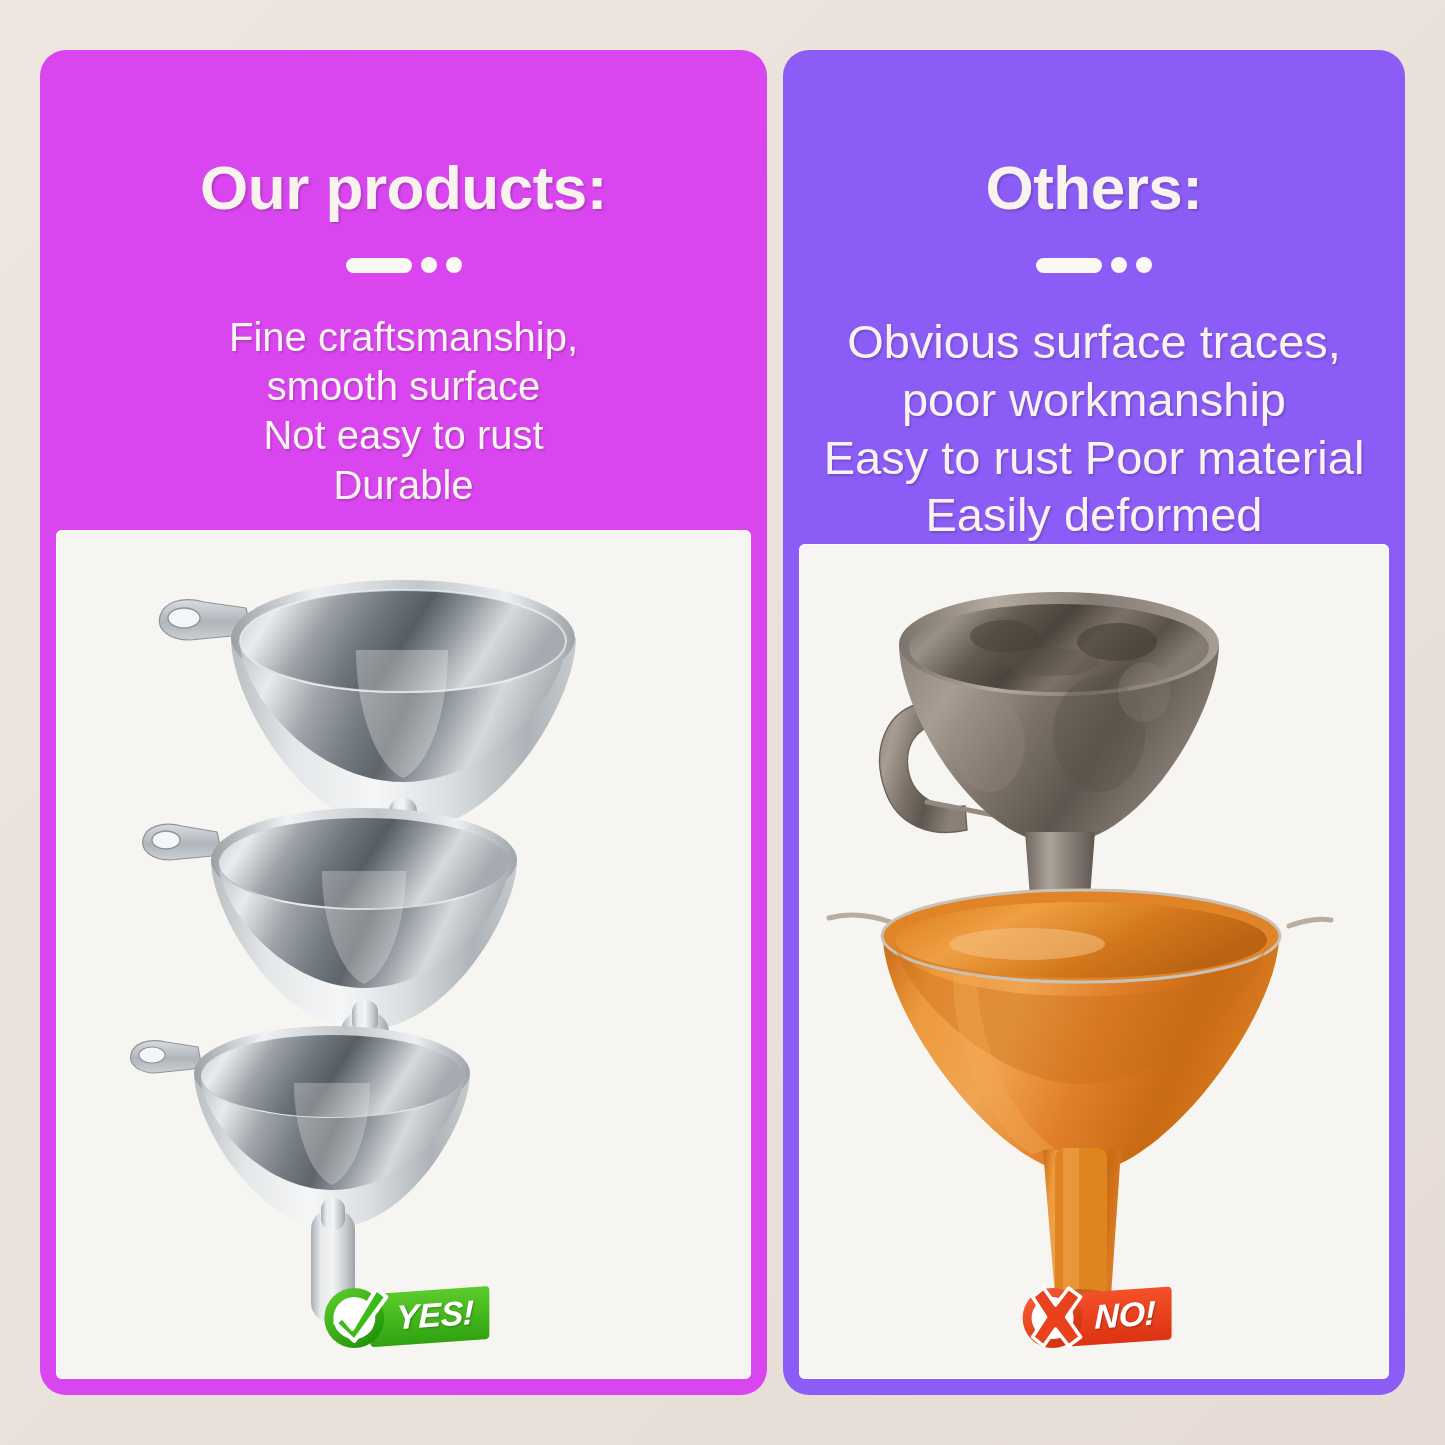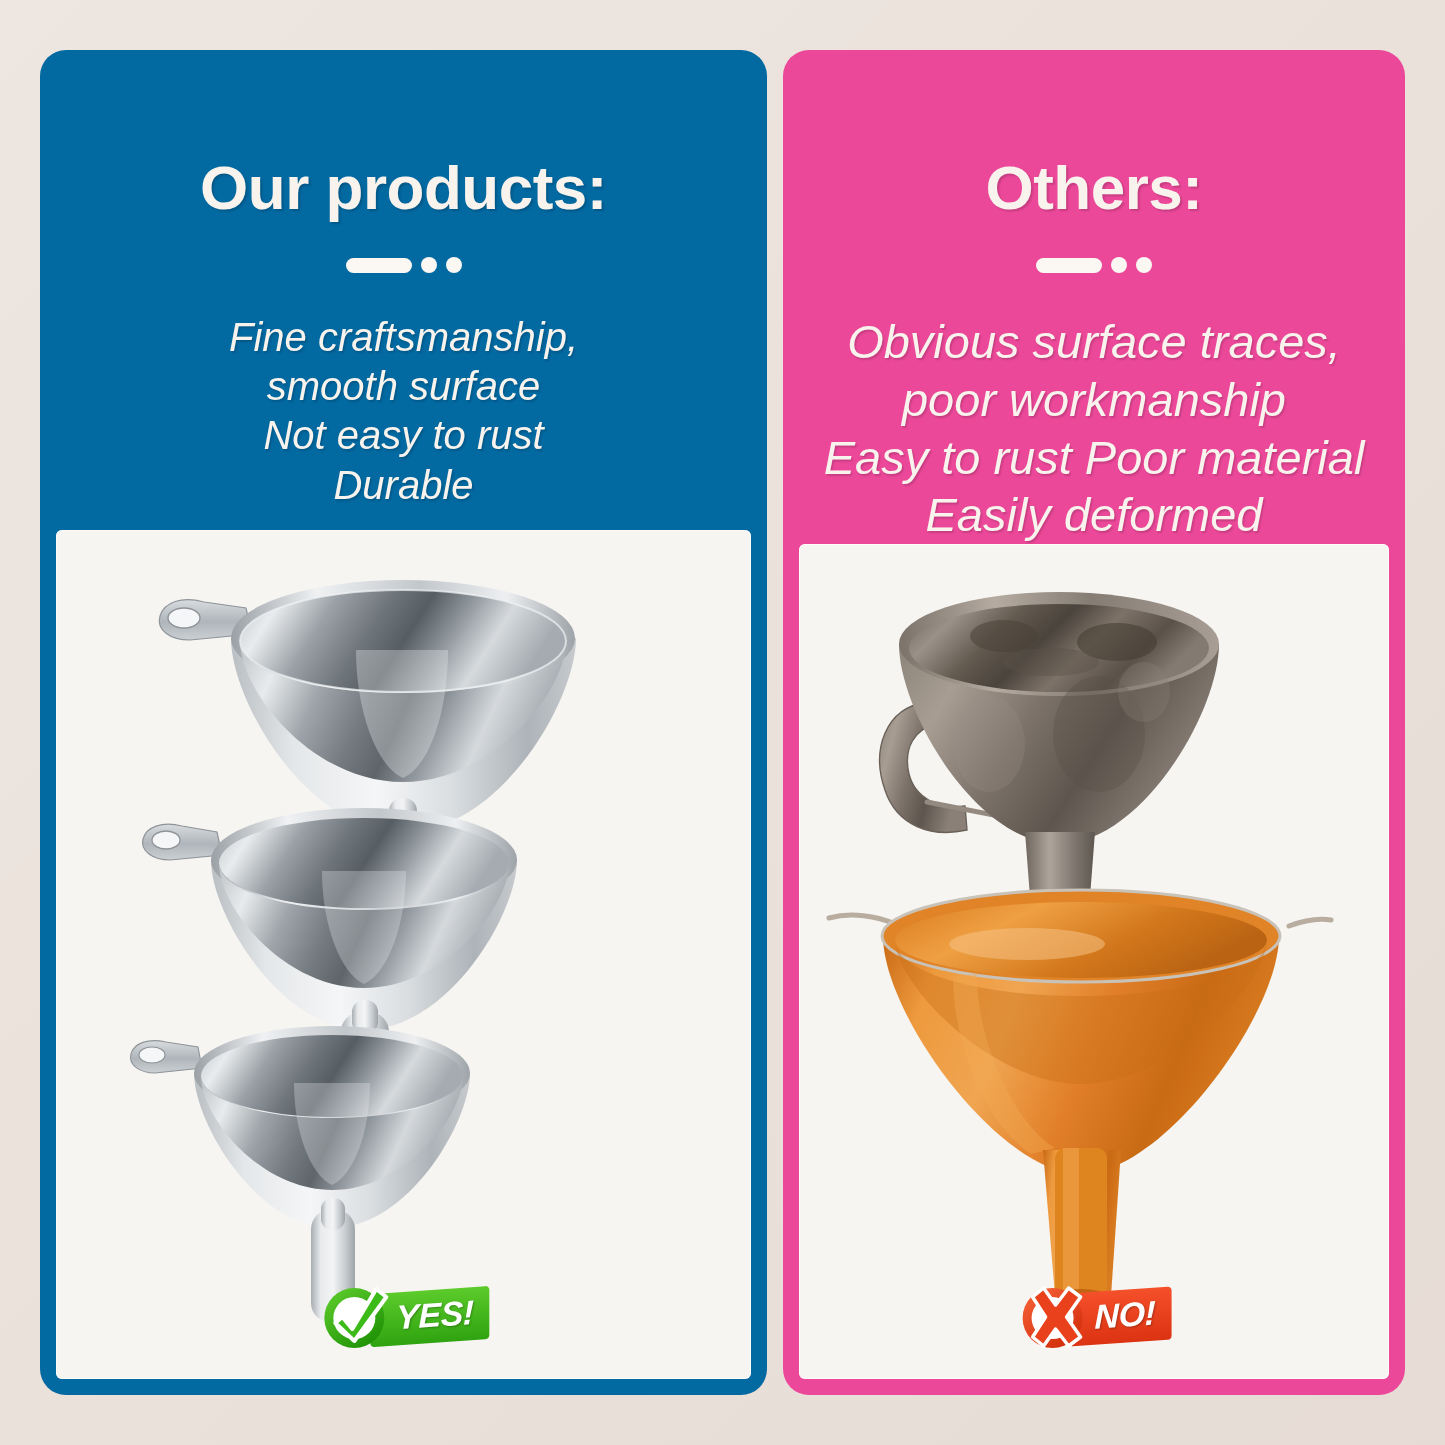--- a/index.html
+++ b/index.html
@@ -23,22 +23,22 @@
   
   .panel {
     position: absolute;
     top: 50px;
     height: 1345px;
     border-radius: 26px;
     overflow: hidden;
     display: flex;
     flex-direction: column;
   }
-  .panel-left  { left: 40px;  width: 727px; background: #0369a1; }
-  .panel-right { left: 783px; width: 622px; background: #ec4899; }
+  .panel-left  { left: 40px;  width: 727px; background: #d946ef; }
+  .panel-right { left: 783px; width: 622px; background: #8b5cf6; }
 
   .panel-head {
     position: relative;
     flex: 0 0 480px;
     padding: 0 26px;
     box-sizing: border-box;
     display: flex;
     flex-direction: column;
     align-items: center;
   }
@@ -78,21 +78,20 @@
 
   .panel-desc {
     margin: 0;
     padding-top: 40px;
     font-size: 40px;
     line-height: 1.23;
     color: #F8F3ED;
     text-align: center;
     text-shadow: 1.5px 1.5px 2px rgba(0,0,0,0.16);
     white-space: pre-line;
-    font-style: italic;
   }
   .panel-right .panel-desc { font-size: 47px; }
 
   
   .photo-wrap {
     flex: 1 1 auto;
     margin: 0 16px 16px 16px;
     background: #F7F5F2;
     border-radius: 6px;
     position: relative;

